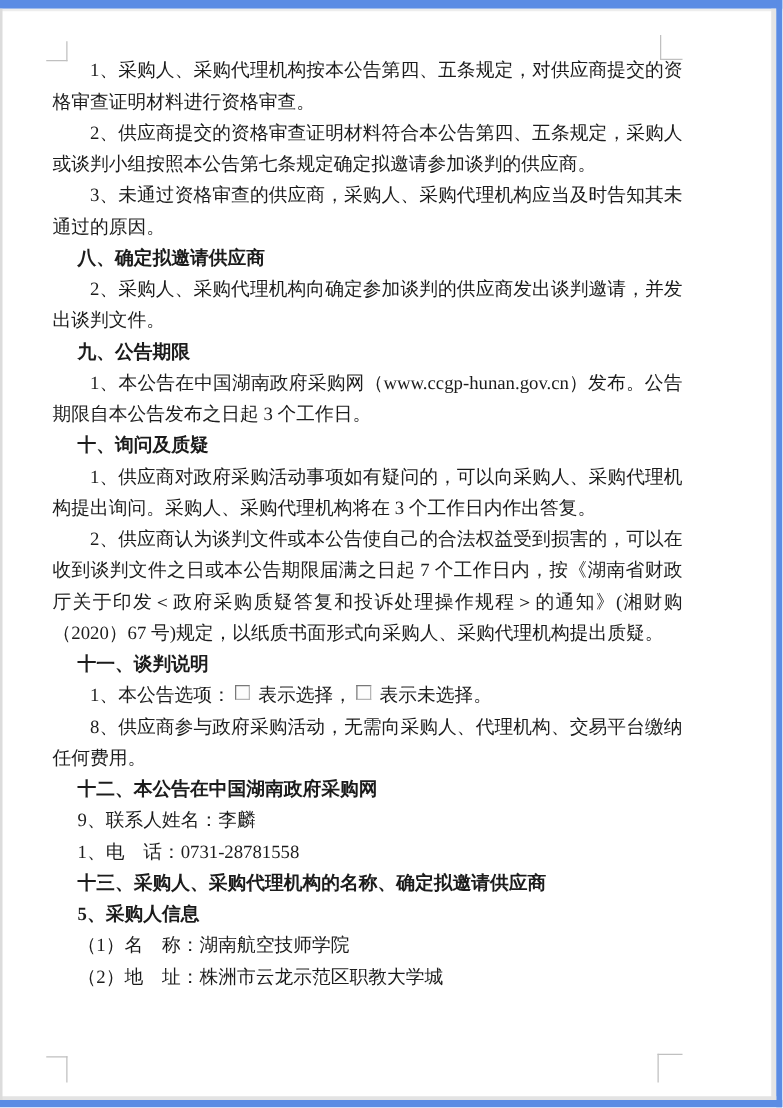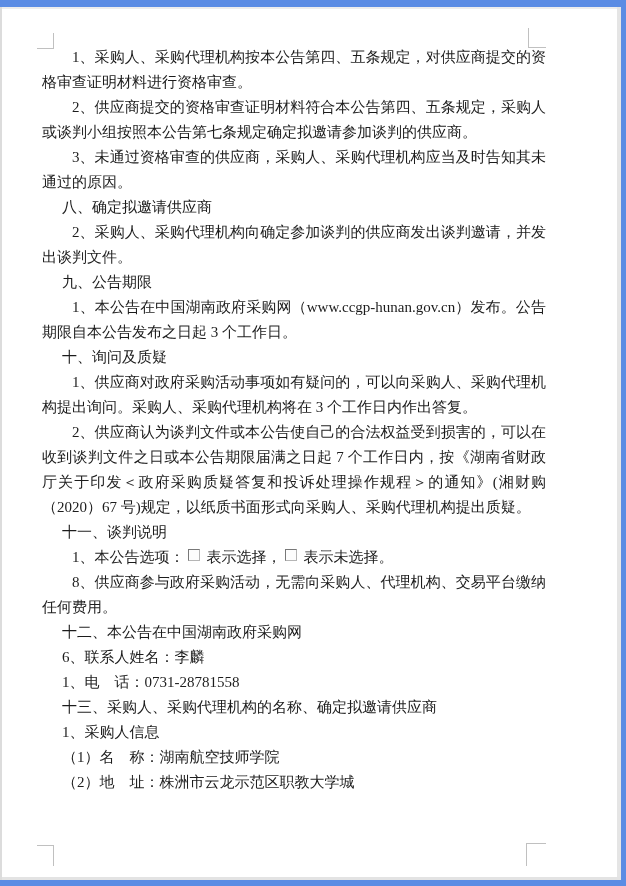--- a/index.html
+++ b/index.html
@@ -26,21 +26,21 @@
   .mark-br{left:526px;top:843px;width:19px;height:22px;border-left-width:1px;border-top-width:1px;}
 
   
   .doc{
     position:absolute;left:42px;top:45px;width:504px;
     font-size:15px;line-height:25px;color:#1c1c1c;
     text-align:justify;
   }
   .doc p{margin:0;padding:0;}
   .p-body{text-indent:30px;}
-  .p-head{text-indent:20px;font-weight:normal;}
+  .p-head{text-indent:20px;font-weight:bold;}
   .p-item{text-indent:20px;}
 
   
   .cb{
     display:inline-block;width:10px;height:10px;background:#fdfdfd;
     border:1px solid #b5b5b5;border-top-color:#787878;border-left-color:#787878;
     margin:0 7px 0 3px;vertical-align:1px;
   }
 </style>
 </head>
@@ -69,20 +69,20 @@
   <p class="p-body">1、本公告在中国湖南政府采购网（www.ccgp-hunan.gov.cn）发布。公告期限自本公告发布之日起 3 个工作日。</p>
   <p class="p-head">十、询问及质疑</p>
   <p class="p-body">1、供应商对政府采购活动事项如有疑问的，可以向采购人、采购代理机构提出询问。采购人、采购代理机构将在 3 个工作日内作出答复。</p>
   <p class="p-body">2、供应商认为谈判文件或本公告使自己的合法权益受到损害的，可以在收到谈判文件之日或本公告期限届满之日起 7 个工作日内，按《湖南省财政厅关于印发＜政府采购质疑答复和投诉处理操作规程＞的通知》(湘财购（2020）67 号)规定，以纸质书面形式向采购人、采购代理机构提出质疑。</p>
   <p class="p-head">十一、谈判说明</p>
   <p class="p-body">
     <span>1、本公告选项：</span><span class="cb"></span><span>表示选择，</span><span class="cb"></span><span>表示未选择。</span>
   </p>
   <p class="p-body">8、供应商参与政府采购活动，无需向采购人、代理机构、交易平台缴纳任何费用。</p>
   <p class="p-head">十二、本公告在中国湖南政府采购网</p>
-  <p class="p-item">6、联系人姓名：李麟</p>
+  <p class="p-item">9、联系人姓名：李麟</p>
   <p class="p-item">1、电　话：0731-28781558</p>
   <p class="p-head">十三、采购人、采购代理机构的名称、确定拟邀请供应商</p>
-  <p class="p-head">1、采购人信息</p>
+  <p class="p-head">5、采购人信息</p>
   <p class="p-item">（1）名　称：湖南航空技师学院</p>
   <p class="p-item">（2）地　址：株洲市云龙示范区职教大学城</p>
 
 </div>
 
 </body></html>

